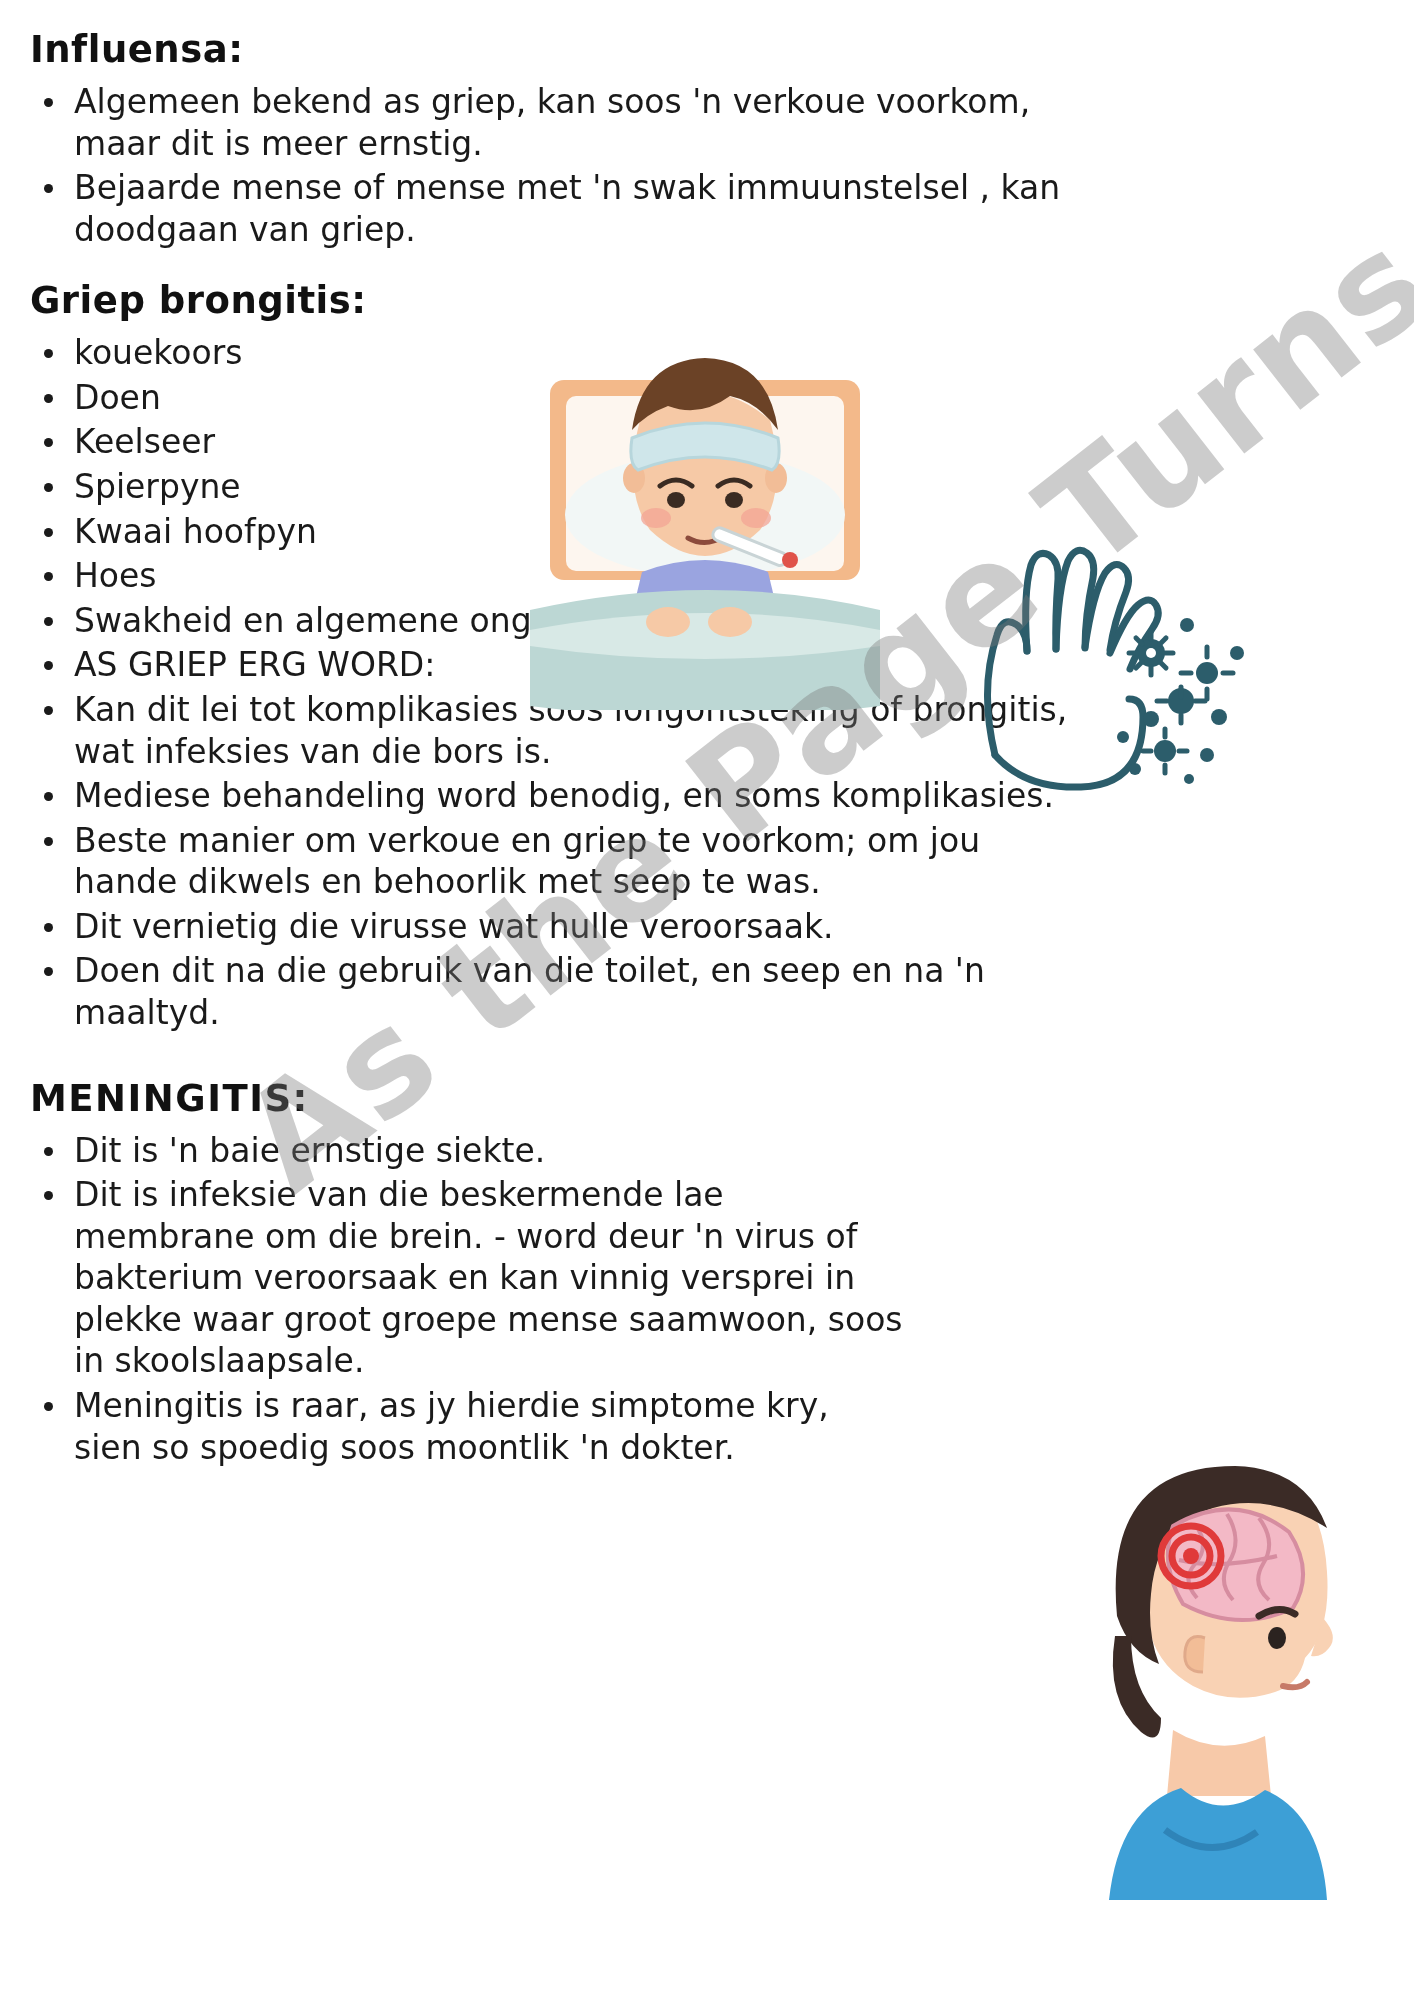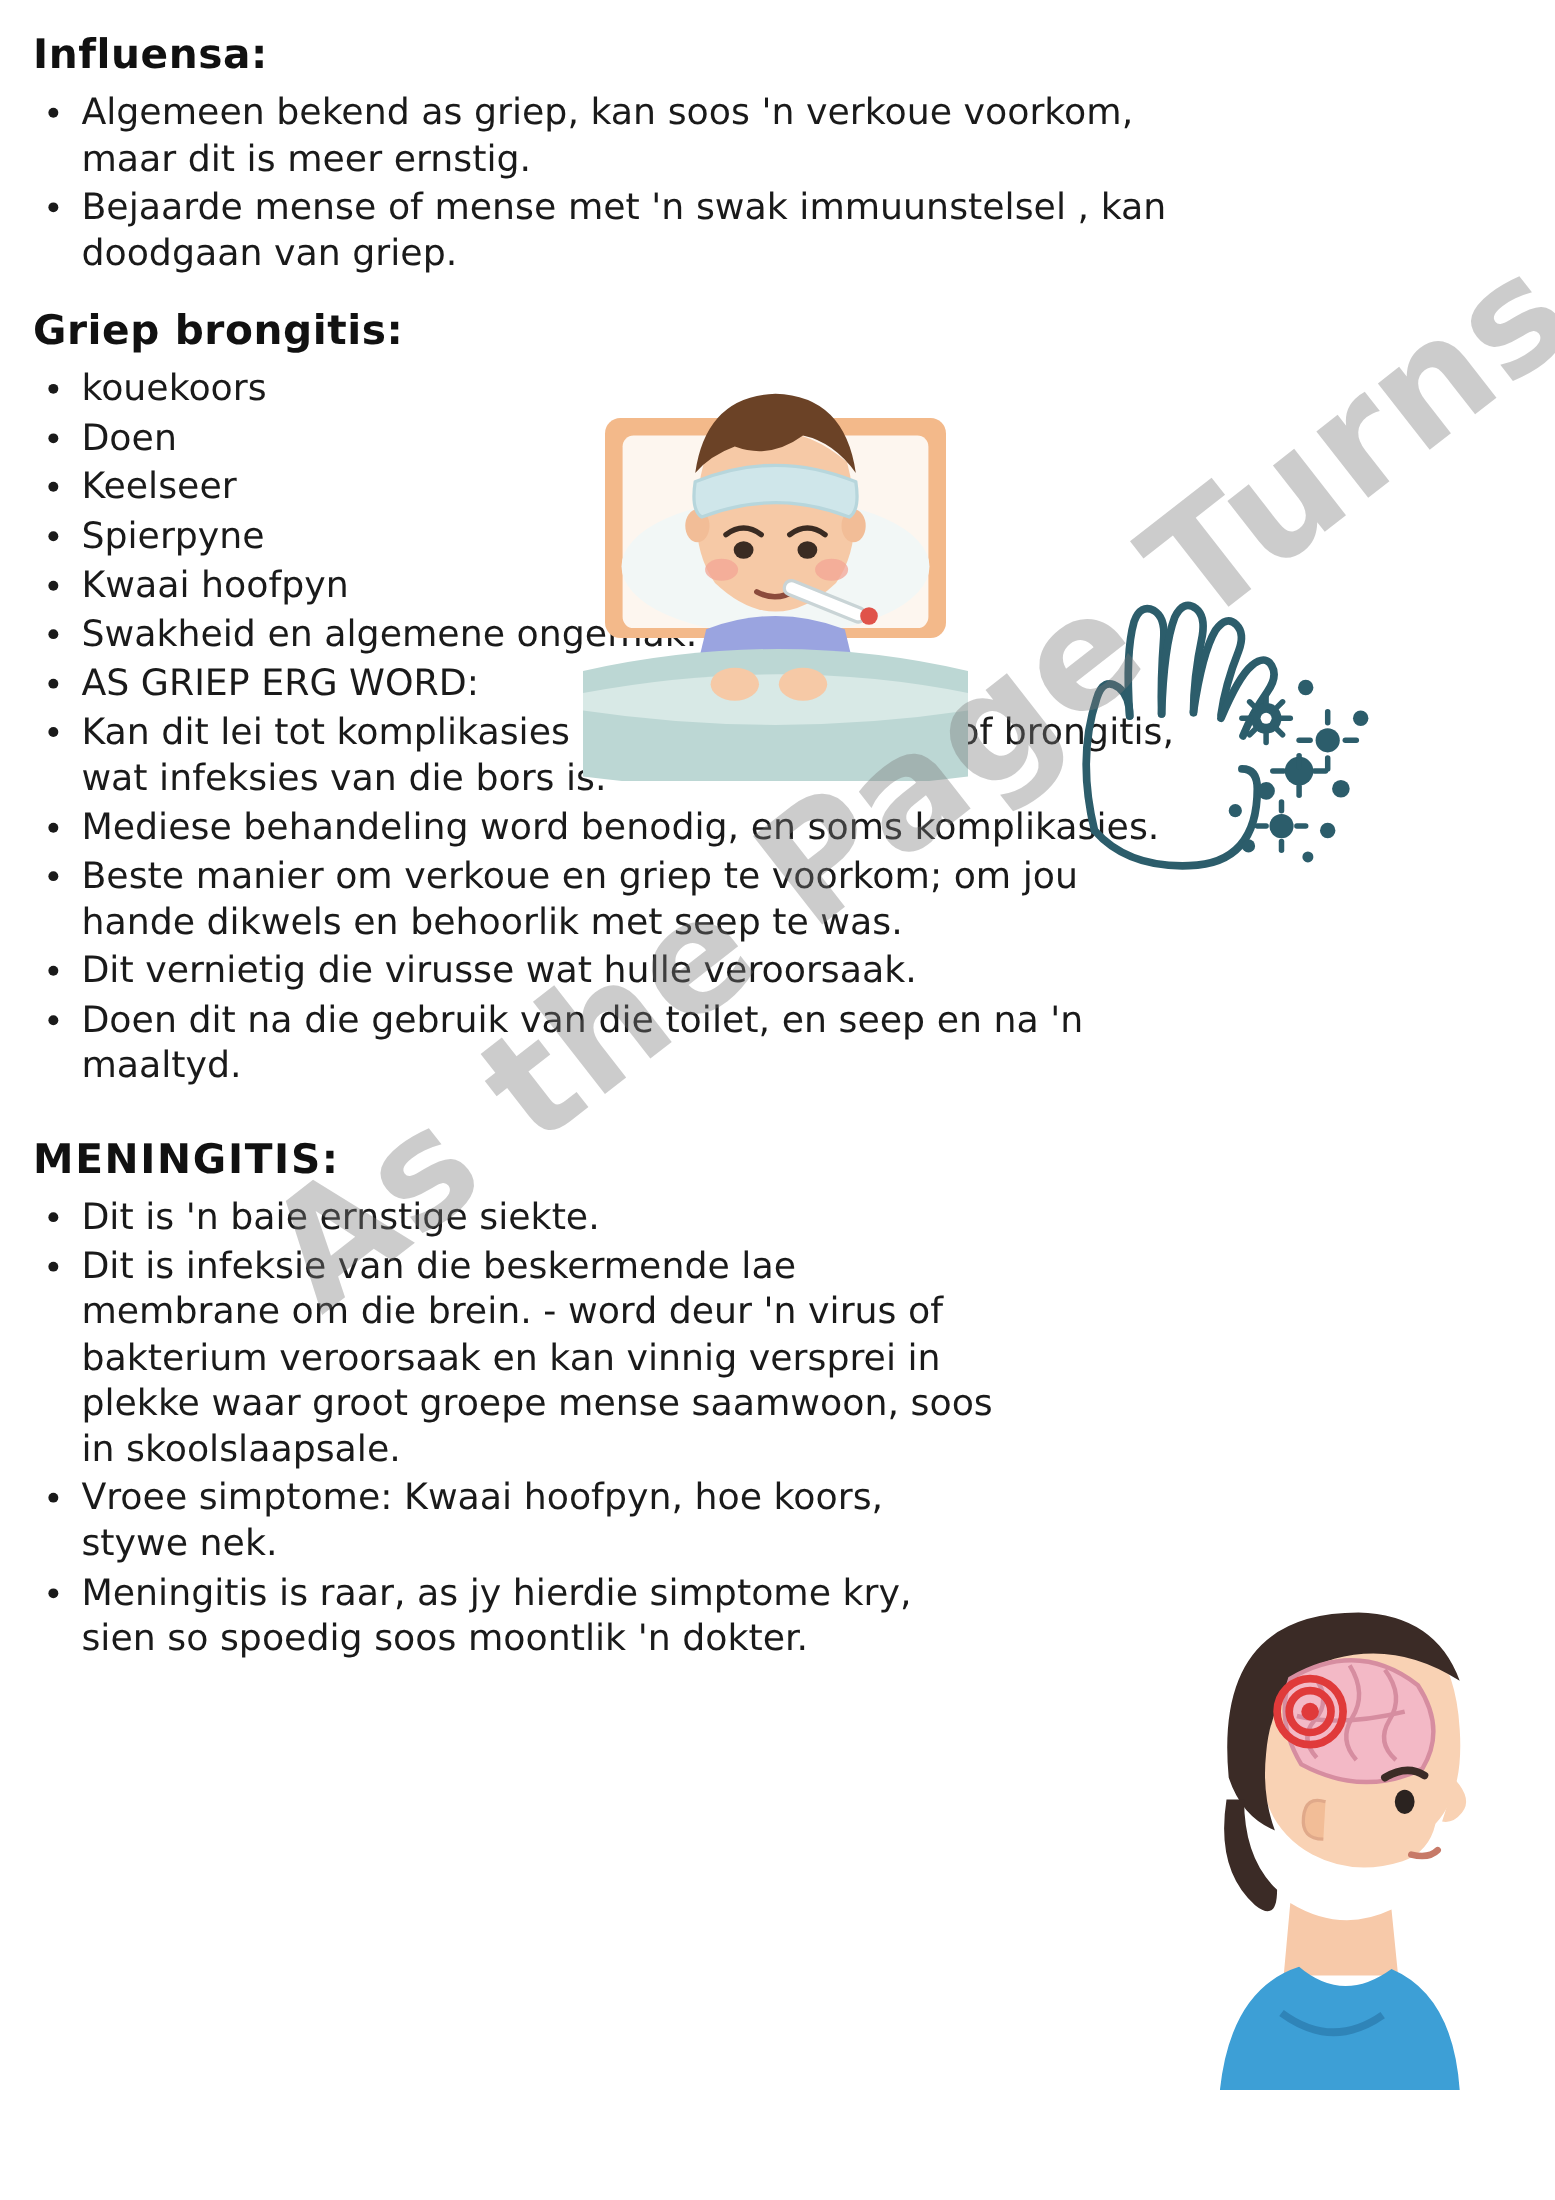--- a/index.html
+++ b/index.html
@@ -139,40 +139,40 @@
   <div class="spacer-md"></div>
 
   <div class="section">
     <h1 class="heading">Griep brongitis:</h1>
     <ul class="bullets symptom-list">
       <li>kouekoors</li>
       <li>Doen</li>
       <li>Keelseer</li>
       <li>Spierpyne</li>
       <li>Kwaai hoofpyn</li>
+      <li>Hoes</li>
     </ul>
     <ul class="bullets narrow">
       <li>Swakheid en algemene ongemak.</li>
       <li>AS GRIEP ERG WORD:</li>
       <li>Kan dit lei tot komplikasies soos longontsteking of brongitis, wat infeksies van die bors is.</li>
       <li>Mediese behandeling word benodig, en soms komplikasies.</li>
       <li>Beste manier om verkoue en griep te voorkom; om jou hande dikwels en behoorlik met seep te was.</li>
       <li>Dit vernietig die virusse wat hulle veroorsaak.</li>
       <li>Doen dit na die gebruik van die toilet, en seep en na 'n maaltyd.</li>
     </ul>
   </div>
 
   <div class="spacer-sm"></div>
 
   <div class="section">
     <h1 class="heading caps">MENINGITIS:</h1>
     <ul class="bullets meningitis-list">
       <li class="mening-top">Dit is 'n baie ernstige siekte.</li>
       <li style="max-width:830px">Dit is infeksie van die beskermende lae membrane om die brein. - word deur 'n virus of bakterium veroorsaak en kan vinnig versprei in plekke waar groot groepe mense saamwoon, soos in skoolslaapsale.</li>
-      <li style="max-width:830px">Vroee simptome: Kwaai hoofpyn, hoe koors, stywe nek.</li>
       <li style="max-width:830px">Meningitis is raar, as jy hierdie simptome kry, sien so spoedig soos moontlik 'n dokter.</li>
     </ul>
   </div>
 
   <div class="art-sick-boy">
     <svg viewBox="0 0 370 400" width="370" height="400" xmlns="http://www.w3.org/2000/svg">
 
       <rect x="30" y="70" width="310" height="200" rx="14" fill="#f3b98a"></rect>
       <rect x="46" y="86" width="278" height="175" rx="10" fill="#fdf6ef"></rect>
 

